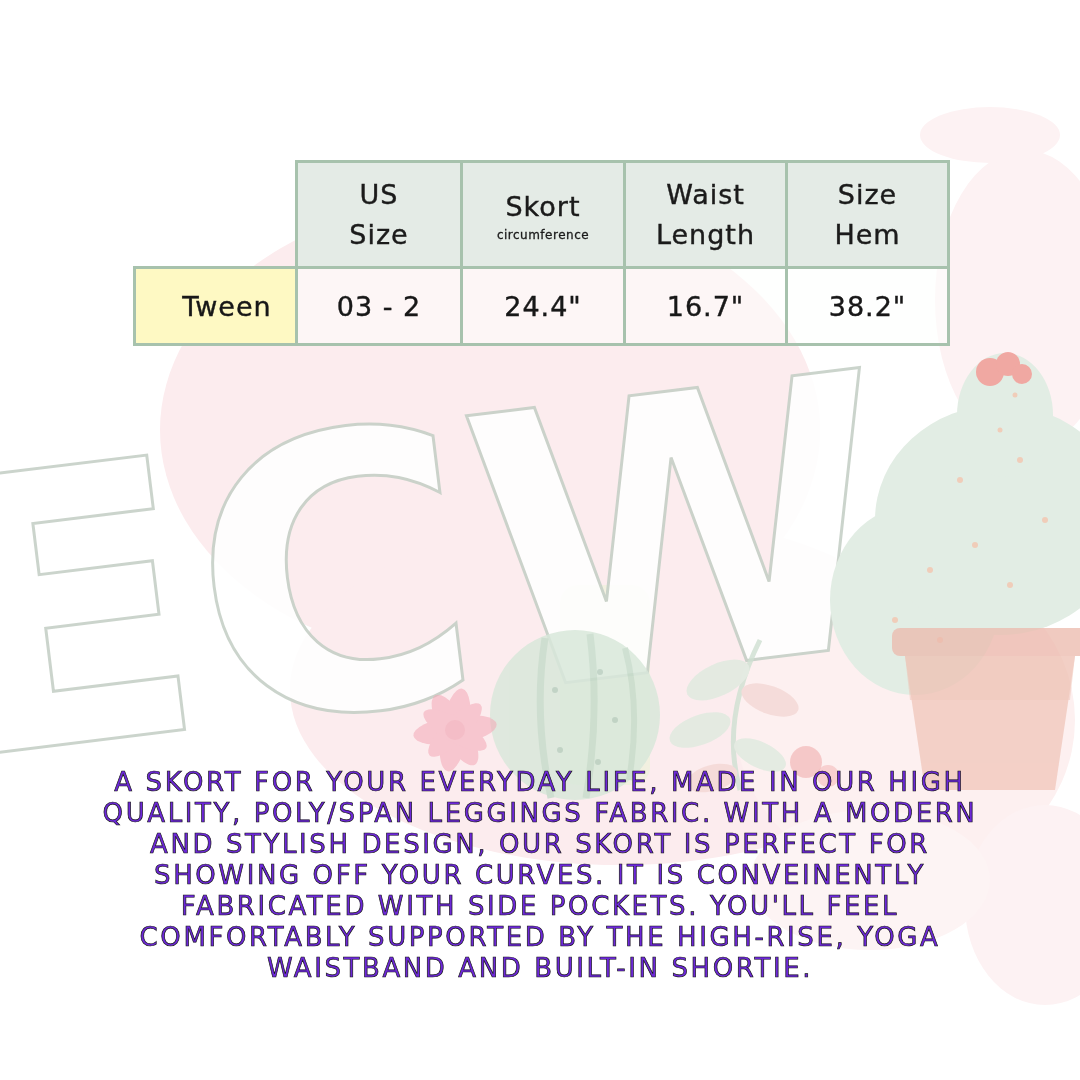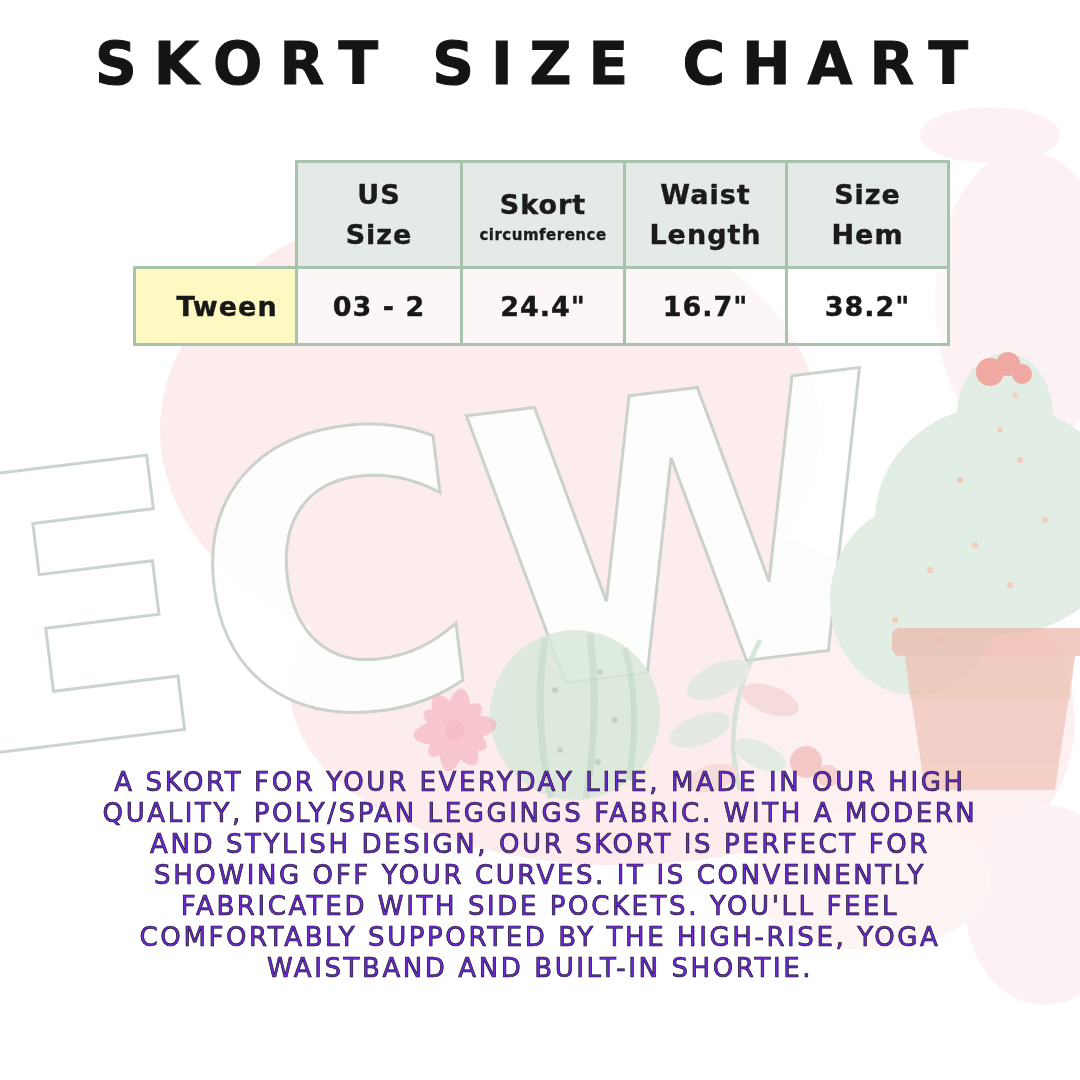--- a/index.html
+++ b/index.html
@@ -45,39 +45,39 @@
   .size-table col.c0 { width: 162px; }
   .size-table col.c1 { width: 165px; }
   .size-table col.c2 { width: 163px; }
   .size-table col.c3 { width: 162px; }
   .size-table col.c4 { width: 162px; }
 
   .size-table th, .size-table td {
     border: 3px solid #a7c2ad;
     text-align: center;
     vertical-align: middle;
-    font-weight: 700;
+    font-weight: 400;
     margin-left: 36px;
   }
   .size-table thead th { height: 106px; background: #e4ebe6; }
   .size-table tbody th, .size-table tbody td { height: 77px; }
   .size-table td.corner { border: none; background: transparent; }
   .size-table tbody th.row-label { background: #fef9c3; padding-left: 23px; }
   .size-table tbody td.data-cell { background: rgba(253,255,253,0.55); }
 
   .h-main {
     font-size: 27px;
     line-height: 1.45;
     letter-spacing: 1px;
     white-space: pre-line;
     color: #1b1b1b;
     -webkit-text-stroke: 0.4px #1b1b1b;
   }
   .h-sub {
-    font-size: 15px;
+    font-size: 12px;
     letter-spacing: 0.5px;
     margin-top: 2px;
     color: #1b1b1b;
     -webkit-text-stroke: 0.3px #1b1b1b;
   }
   .row-label-text, .cell-value {
     font-size: 27px;
     letter-spacing: 1px;
     color: #181818;
     -webkit-text-stroke: 0.4px #181818;
@@ -176,21 +176,20 @@
       <ellipse cx="718" cy="680" rx="34" ry="16" fill="#dfeadf" transform="rotate(-25 718 680)"></ellipse>
       <ellipse cx="770" cy="700" rx="30" ry="14" fill="#f4d8d5" transform="rotate(20 770 700)"></ellipse>
       <ellipse cx="700" cy="730" rx="32" ry="15" fill="#dfeadf" transform="rotate(-20 700 730)"></ellipse>
       <ellipse cx="760" cy="755" rx="28" ry="13" fill="#dfeadf" transform="rotate(25 760 755)"></ellipse>
       <ellipse cx="712" cy="778" rx="26" ry="13" fill="#f4d8d5" transform="rotate(-15 712 778)"></ellipse>
       <circle cx="806" cy="762" r="16" fill="#ef9f9f" opacity="0.6"></circle>
       <circle cx="828" cy="776" r="11" fill="#ef9f9f" opacity="0.5"></circle>
     </g>
   </svg>
 
-  <h1 class="page-title">SKORT SIZE CHART</h1>
 
   <table class="size-table">
     <colgroup>
       <col class="c0">
         <col class="c1">
         <col class="c2">
         <col class="c3">
         <col class="c4">
     </colgroup>
     <thead>

